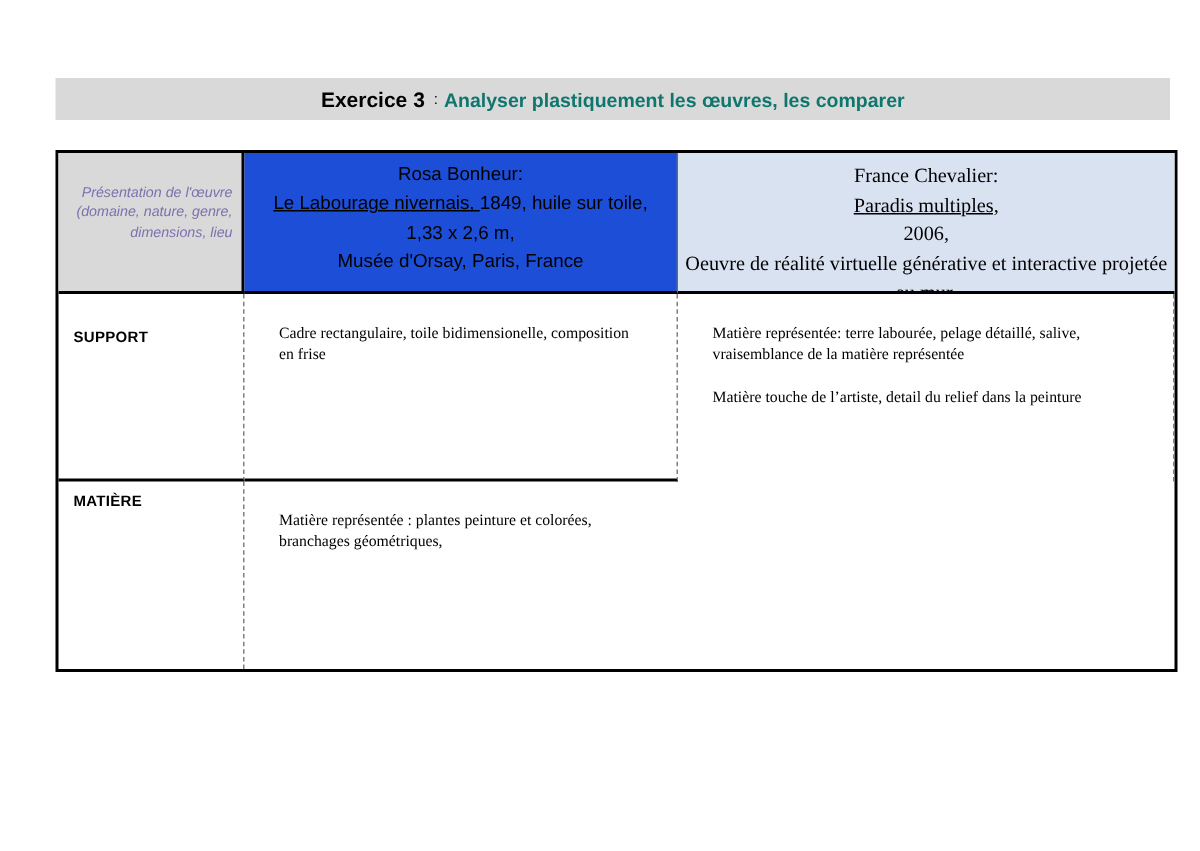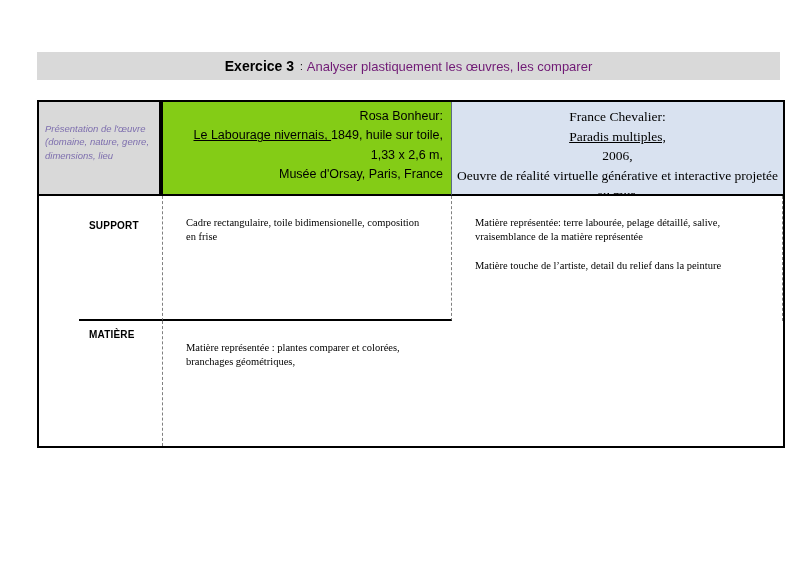--- a/index.html
+++ b/index.html
@@ -18,55 +18,55 @@
     position: absolute;
     left: 37px; top: 52px;
     width: 743px; height: 28px;
     background: #d9d9d9;
     display: flex;
     align-items: center;
     justify-content: center;
   }
   .title-bar .t-main  { font-size: 14px; font-weight: bold; color: #000; }
   .title-bar .t-sep   { font-size: 10px; font-weight: normal; color: #000; margin: 0 4px 0 6px; }
-  .title-bar .t-rest  { font-size: 13px; font-weight: normal; color: #701a75; }
+  .title-bar .t-rest  { font-size: 13px; font-weight: bold; color: #0f766e; }
 
   
   .doc-table {
     position: absolute;
     left: 37px; top: 100px;
     width: 744px; height: 344px;
     border: 2px solid #000;
     display: grid;
     grid-template-columns: 124px 289px 331px;
     grid-template-rows: 94px 125px 125px;
     background: #fff;
   }
   .cell { box-sizing: border-box; overflow: hidden; }
 
   
   .h-col1 {
     background: #d9d9d9;
-    border-right: 4px solid #000000;
+    border-right: 2px solid #000000;
     border-bottom: 2px solid #000;
     color: #7e6fae;
     font-style: italic;
     font-size: 9.5px;
     line-height: 1.4;
-    text-align: left;
+    text-align: right;
     padding: 20px 6px 0 6px;
   }
   .h-col2 {
-    background: #84cc16;
+    background: #1d4ed8;
     border-right: 1px solid #5a6b85;
     border-bottom: 2px solid #000;
     font-family: "Liberation Sans", sans-serif;
     font-size: 12.5px;
     line-height: 1.55;
-    text-align: right;
+    text-align: center;
     padding: 5px 8px 0 8px;
     color: #000;
   }
   .h-col3 {
     background: #d9e2f0;
     border-bottom: 2px solid #000;
     font-family: "Liberation Serif", serif;
     font-size: 13.5px;
     line-height: 1.45;
     text-align: center;
@@ -76,21 +76,20 @@
   .und { text-decoration: underline; }
 
   
   .label-cell {
     font-weight: bold;
     font-size: 10px;
     letter-spacing: 0.2px;
     border-right: 1px dashed #808080;
     padding-left: 10px;
     color: #000;
-    margin-left: 40px;
   }
   .label-support { padding-top: 24px; border-bottom: 2px solid #000; }
   .label-matiere { padding-top: 8px; }
 
   .body-cell {
     font-family: "Liberation Serif", serif;
     font-size: 10.5px;
     line-height: 1.35;
     padding: 5px 8px 0 8px;
     color: #000;
@@ -138,17 +137,17 @@
     </div>
 
     <div class="cell body-cell bc-mid">
       <p>Matière représentée: terre labourée, pelage détaillé, salive, vraisemblance de la matière représentée</p>
       <p>Matière touche de l’artiste, detail du relief dans la peinture</p>
     </div>
     <div class="cell label-cell label-matiere">
       <span>MATIÈRE</span>
     </div>
     <div class="cell body-cell">
-      <p>Matière représentée : plantes comparer et colorées, branchages géométriques,</p>
+      <p>Matière représentée : plantes peinture et colorées, branchages géométriques,</p>
     </div>
 
   </div>
 </div>
 
 </body></html>

